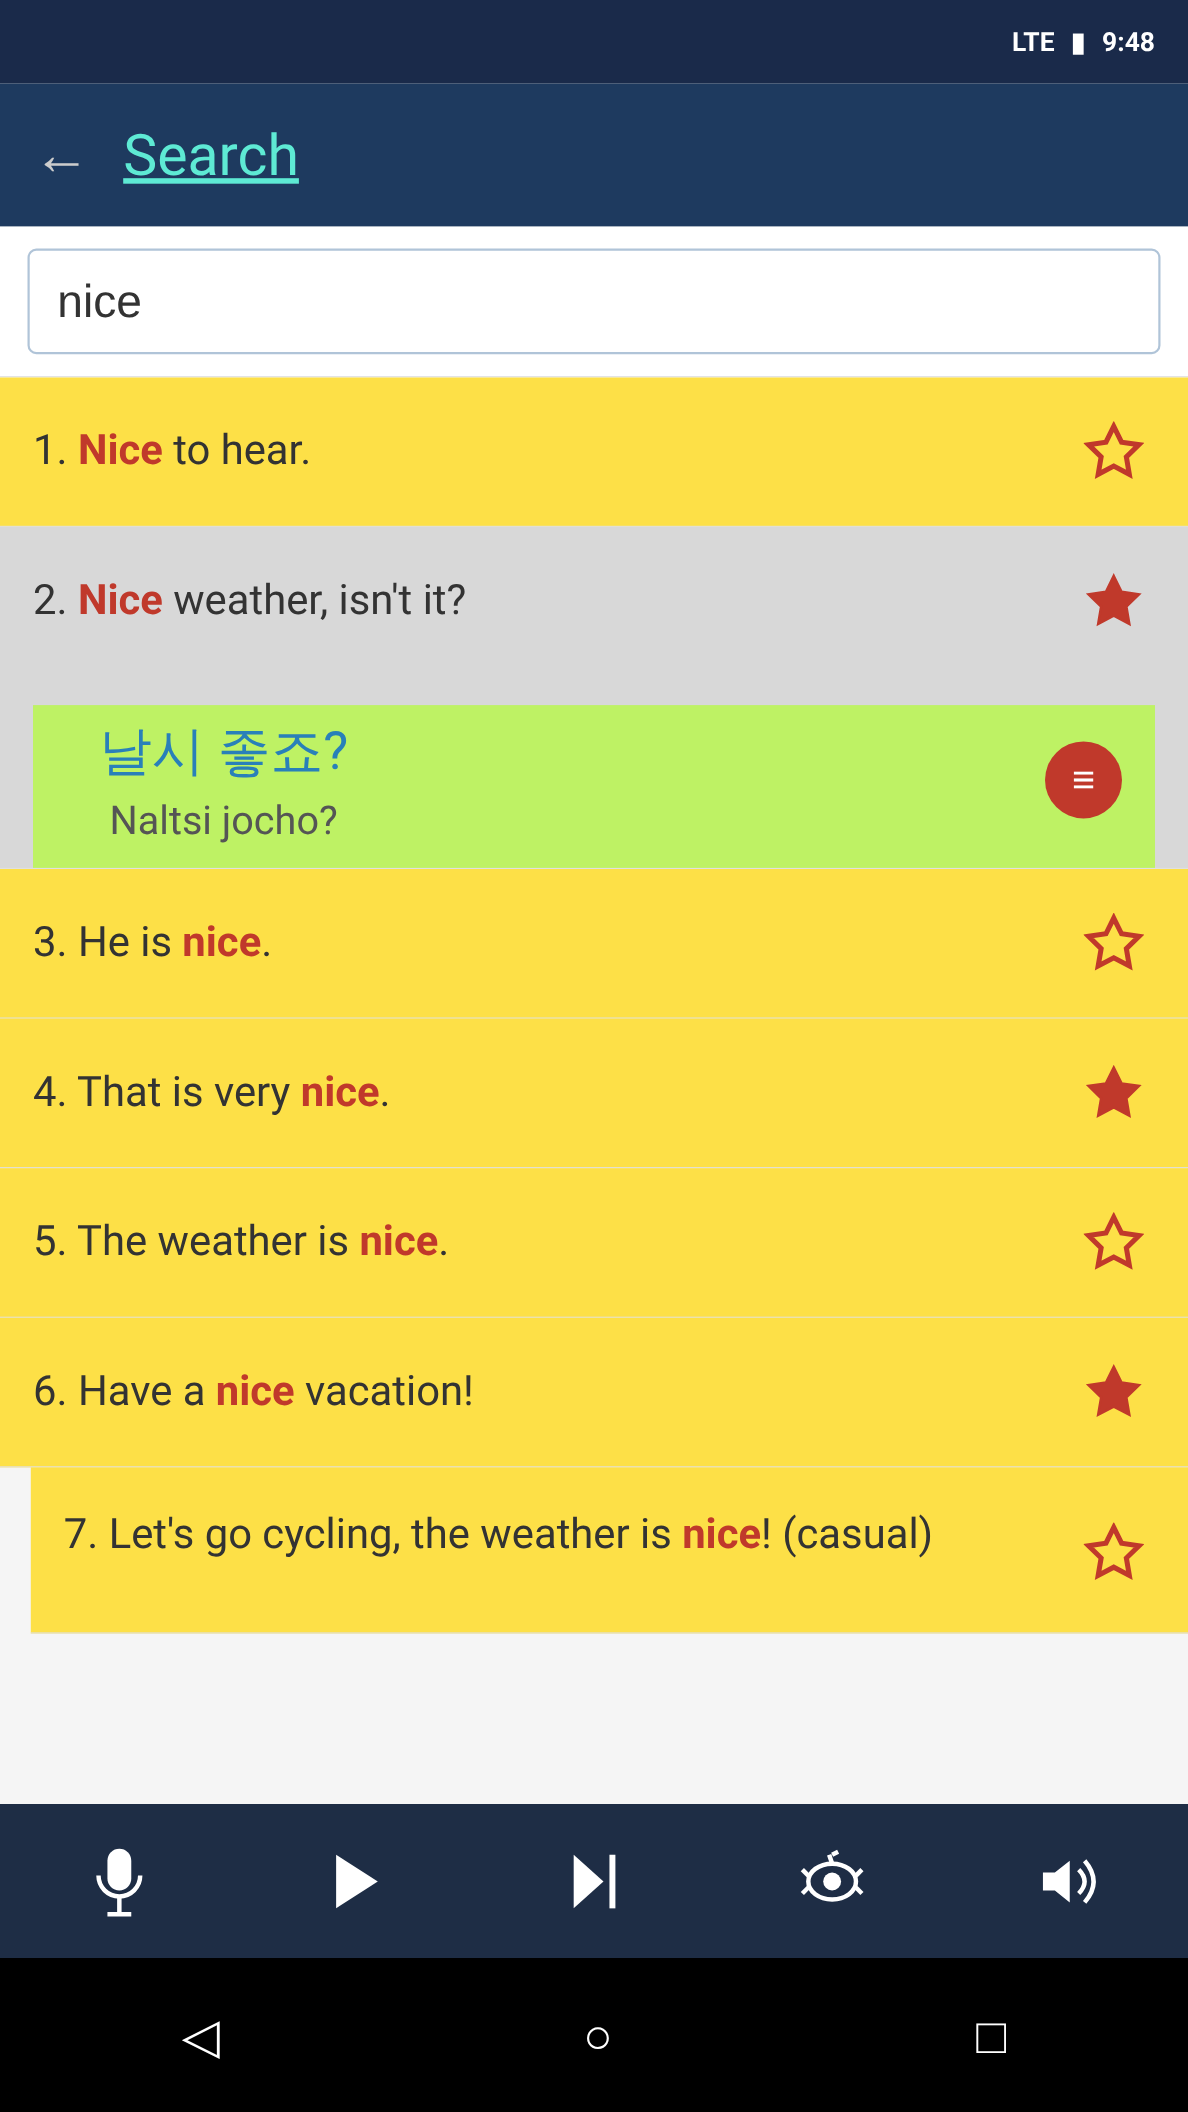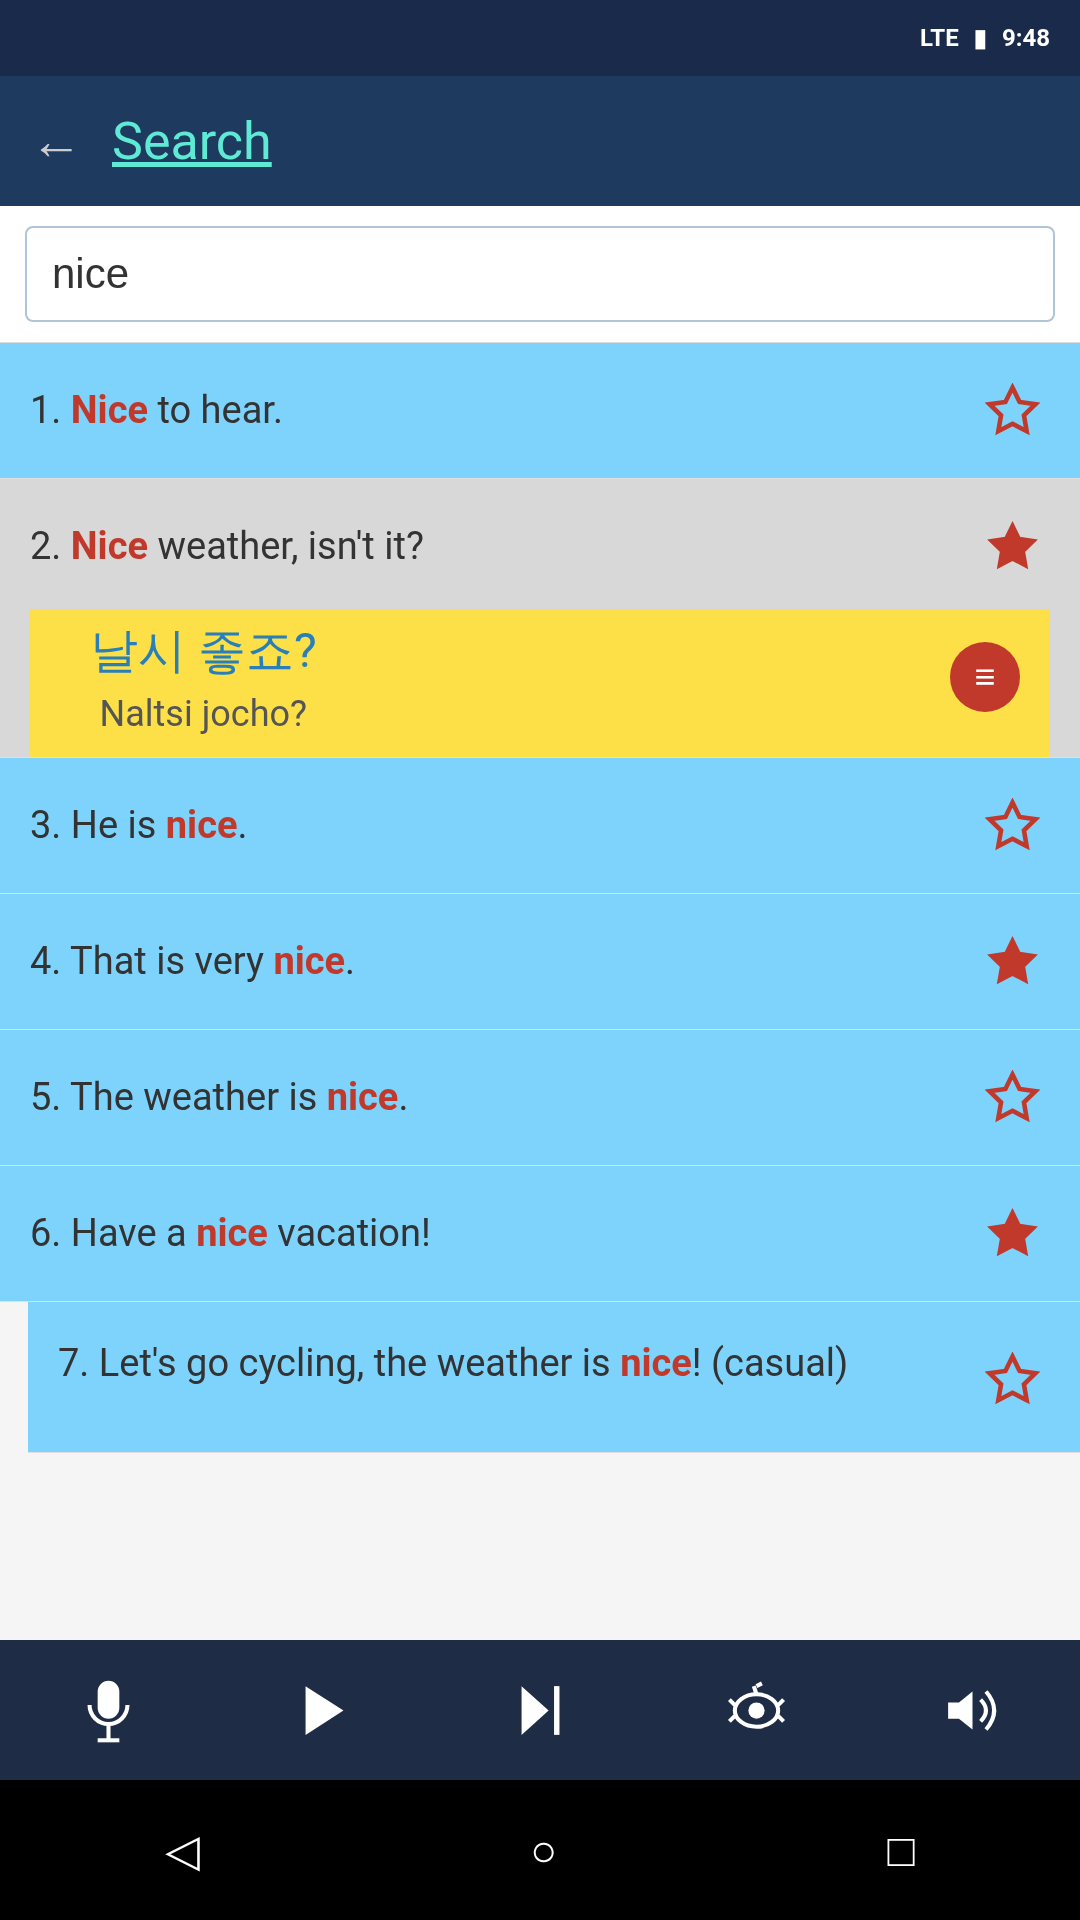--- a/index.html
+++ b/index.html
@@ -82,35 +82,36 @@
     }
 
     
     .results-list {
       background: #f5f5f5;
       flex: 1;
       overflow-y: auto;
     }
 
     .result-item {
-      background: #7dd3fc;
+      background: #fde047;
       padding: 30px 30px;
       border-bottom: 1px solid #e0e0e0;
       display: flex;
       align-items: center;
       justify-content: space-between;
       min-height: 100px;
       cursor: pointer;
     }
 
     .result-item.expanded {
       background: #d8d8d8;
       padding-bottom: 0;
       flex-direction: column;
       align-items: stretch;
+      gap: 32px;
     }
 
     .result-item-header {
       display: flex;
       align-items: center;
       justify-content: space-between;
       width: 100%;
       padding-bottom: 25px;
     }
 
@@ -125,21 +126,21 @@
       color: #c0392b;
       font-weight: bold;
     }
 
     .result-text .number {
       color: #333;
       font-weight: normal;
     }
 
     .expanded-content {
-      background: #fde047;
+      background: #bef264;
       padding: 10px 30px 22px 60px;
     }
 
     .korean-text {
       color: #2980b9;
       font-size: 48px;
       margin-bottom: 10px;
     }
 
     .romanization {

